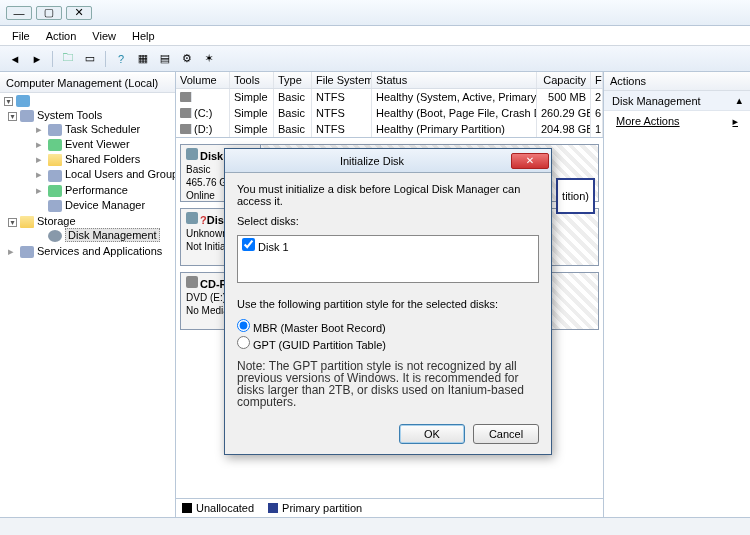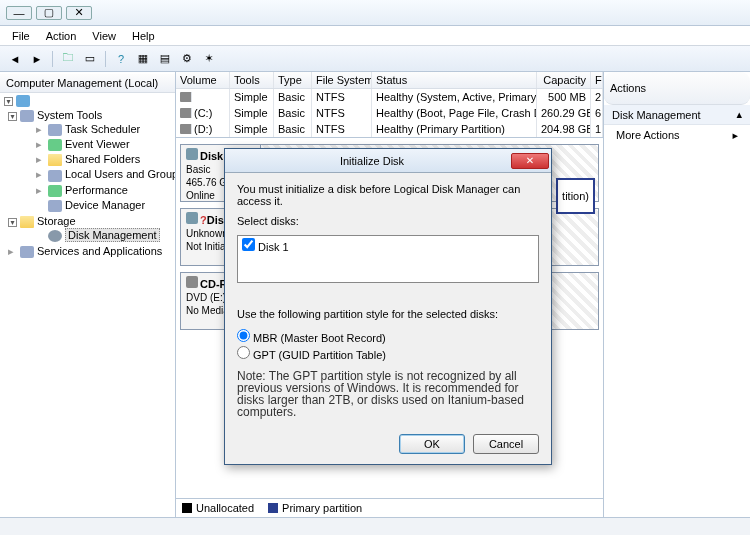--- a/index.html
+++ b/index.html
@@ -24,23 +24,23 @@
 .main { display: flex; height: calc(535px - 26px - 20px - 26px - 18px); }
 .tree { width: 176px; border-right: 1px solid #b8c7d8; overflow: auto; padding: 2px 0; }
 .tree .hdr { background: linear-gradient(#fdfdfd,#ecf0f6); border-bottom: 1px solid #d8dee6; padding: 3px 6px; font-weight: normal; white-space: nowrap; overflow: hidden; }
 .tree ul { list-style: none; }
 .tree li { white-space: nowrap; padding: 1px 0 1px 4px; }
 .tree .twisty { display: inline-block; width: 9px; height: 9px; border: 1px solid #888; font-size: 8px; line-height: 7px; text-align: center; margin-right: 3px; color: #555; cursor: pointer; }
 .tree .icon { display: inline-block; width: 14px; height: 12px; margin-right: 3px; vertical-align: middle; }
 .tree .sel { background: #e5e5e5; border: 1px dotted #888; padding: 0 2px; }
 .center { flex: 1; display: flex; flex-direction: column; border-right: 1px solid #b8c7d8; overflow: hidden; }
 .actions { width: 146px; }
-.actions .hdr { background: linear-gradient(#fdfdfd,#ecf0f6); border-bottom: 1px solid #d8dee6; padding: 10px 6px; border-radius: 9px; }
+.actions .hdr { background: linear-gradient(#fdfdfd,#ecf0f6); border-bottom: 1px solid #d8dee6; padding: 3px 6px; }
 .actions .sub { background: #eef3fa; padding: 3px 8px; display: flex; justify-content: space-between; align-items: center; border-bottom: 1px solid #e0e6ee; cursor: pointer; }
-.actions .item { padding: 4px 12px; cursor: pointer; display: flex; justify-content: space-between; }
+.actions .item { padding: 4px 12px; cursor: pointer; display: flex; justify-content: space-between; text-decoration: underline; }
 
 
 .vtable { border-bottom: 1px solid #b8c7d8; }
 .vhead, .vrow { display: flex; }
 .vhead { background: linear-gradient(#fdfdfd,#ecf0f6); border-bottom: 1px solid #d8dee6; }
 .vhead span, .vrow span { padding: 2px 4px; border-right: 1px solid #e0e4ea; white-space: nowrap; overflow: hidden; }
 .vhead span { cursor: pointer; }
 .col-v { width: 54px; } .col-l { width: 44px; } .col-t { width: 38px; } .col-f { width: 60px; }
 .col-s { flex: 1; } .col-c { width: 54px; text-align: right; } .col-p { width: 12px; }
 .diskicon { display: inline-block; width: 12px; height: 10px; background: #888; border-radius: 1px; margin-right: 2px; vertical-align: -1px; }
@@ -227,21 +227,21 @@
     <div class="dlg-title">
       <span>Initialize Disk</span>
       <div class="dlg-close">✕</div>
     </div>
     <div class="dlg-body">
       <p>You must initialize a disk before Logical Disk Manager can access it.</p>
       <p>Select disks:</p>
       <div class="disklist">
         <label><input type="checkbox" checked="" style=""> <span>Disk 1</span></label>
       </div>
-      <p style="margin-top:25px">Use the following partition style for the selected disks:</p>
+      <p style="margin-top:15px">Use the following partition style for the selected disks:</p>
       <div class="radios">
         <label><input type="radio" name="ps" checked="" style=""> <span>MBR (Master Boot Record)</span></label>
         <label><input type="radio" name="ps" style=""> <span>GPT (GUID Partition Table)</span></label>
       </div>
       <p class="note">Note: The GPT partition style is not recognized by all previous versions of Windows. It is recommended for disks larger than 2TB, or disks used on Itanium-based computers.</p>
     </div>
     <div class="dlg-btns">
       <button class="dlg-btn ok">OK</button>
       <button class="dlg-btn">Cancel</button>
     </div>

